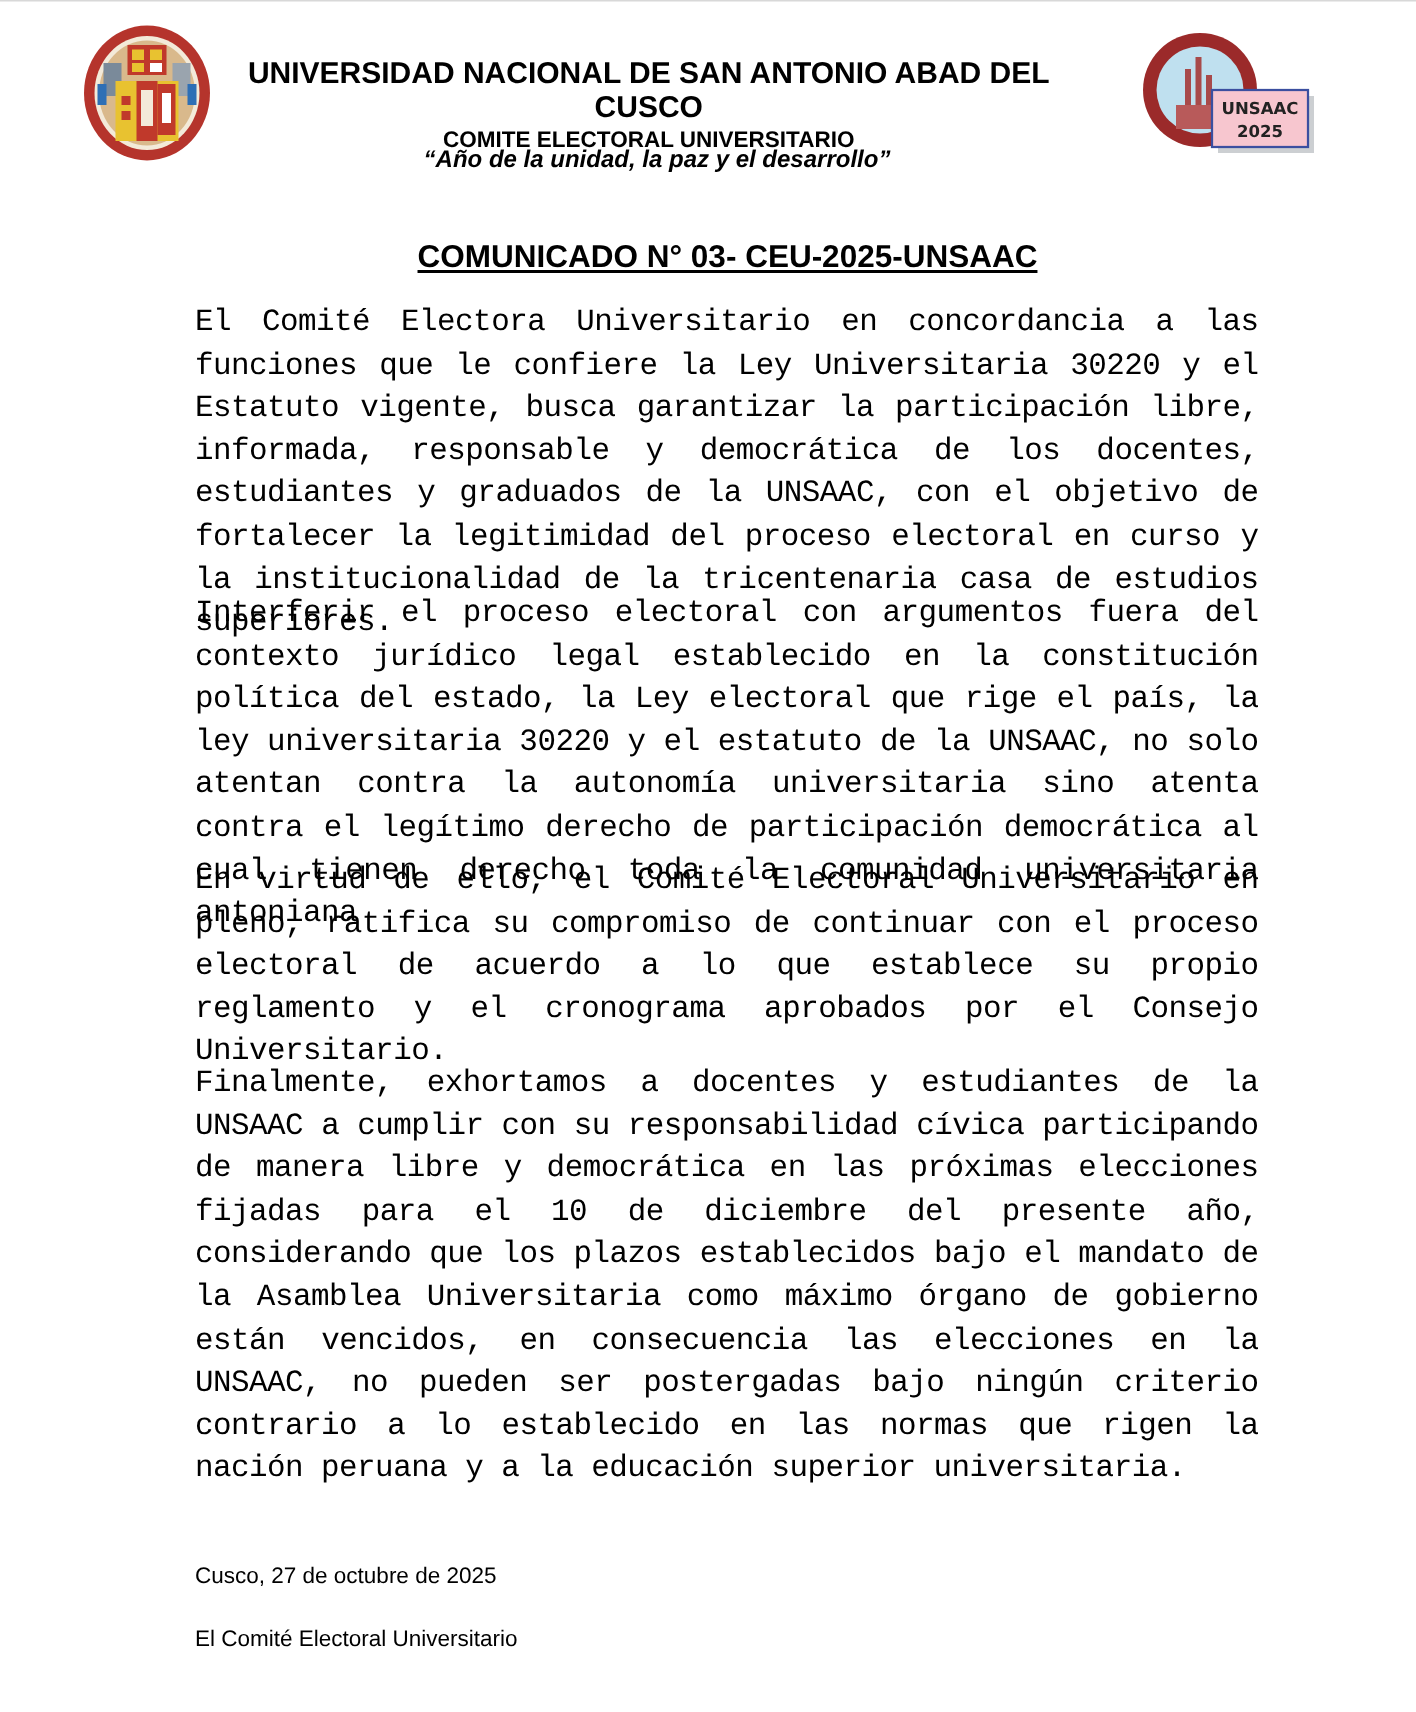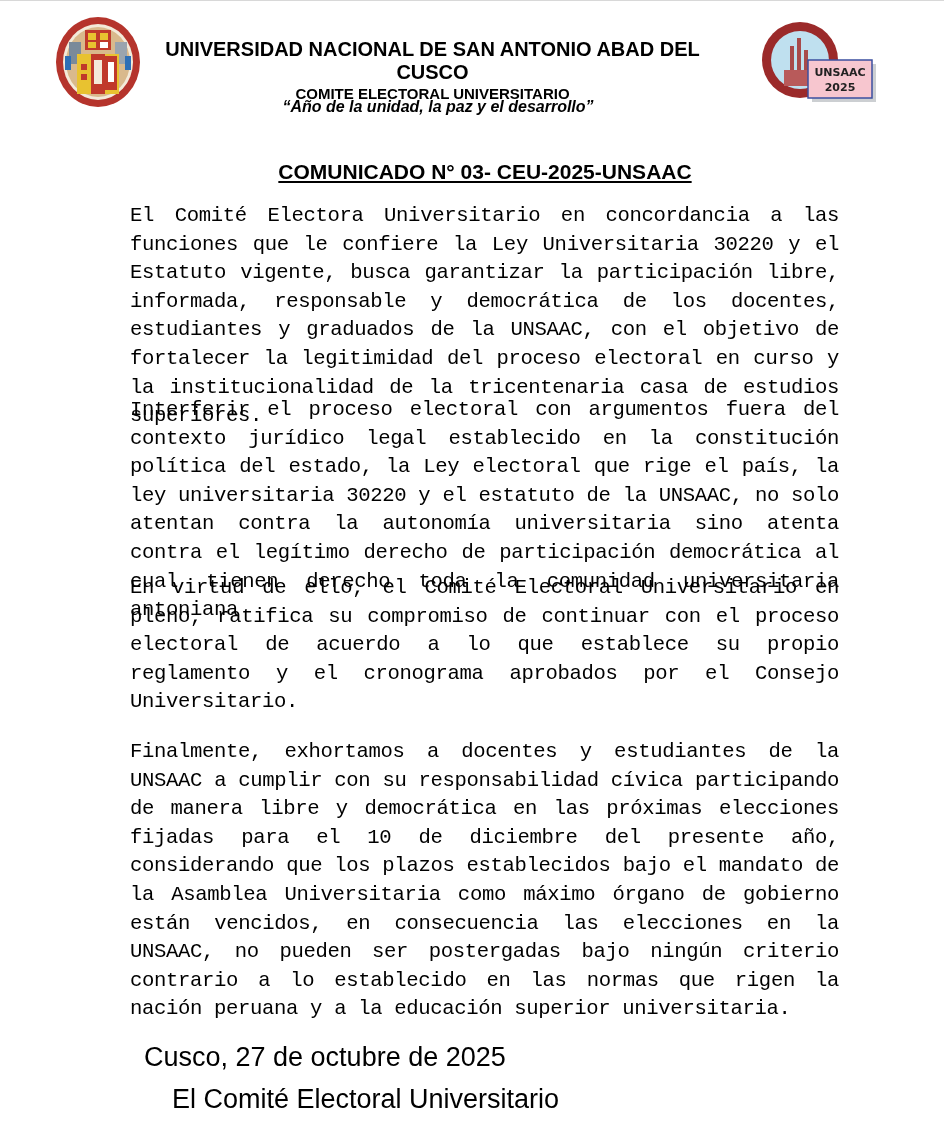--- a/index.html
+++ b/index.html
@@ -10,24 +10,24 @@
   .hdr { position: absolute; left: 140px; width: 585px; text-align: center; font-weight: bold; }
   .hdr1 { top: 38px; font-size: 20px; }
   .hdr2 { top: 85px; font-size: 15px; }
   .hdr3 { top: 98px; font-size: 16px; font-style: italic; font-weight: bold; left: 183px; width: 510px; }
   .title { position: absolute; left: 0; width: 970px; top: 160px; text-align: center; font-size: 21px; font-weight: bold; text-decoration: underline; }
   .body { position: absolute; left: 130px; width: 709px; }
   .para { font-size: 20.6px; line-height: 28.6px; text-align: justify; margin: 0; letter-spacing: -0.35px; font-family: Liberation Mono, monospace; }
   .p1 { top: 202px; }
   .p2 { top: 396px; }
   .p3 { top: 574px; }
-  .p4 { top: 738px; }
-  .sig { position: absolute; left: 144px; font-size: 27px; }
+  .p4 { top: 709px; }
+  .sig { position: absolute; left: 130px; font-size: 15px; }
   .s1 { top: 1042px; }
-  .s2 { top: 1084px; margin-left: 28px; }
+  .s2 { top: 1084px; }
 </style>
 </head>
 <body>
 
 <div class="topline"></div>
 
 <svg class="crest" viewBox="0 0 86 92">
   <ellipse cx="43" cy="46" rx="42" ry="45" fill="#b5342c"></ellipse>
   <ellipse cx="43" cy="46" rx="35" ry="38" fill="#f3ead9"></ellipse>
   <ellipse cx="43" cy="46" rx="32" ry="35" fill="#d9b98c"></ellipse>

